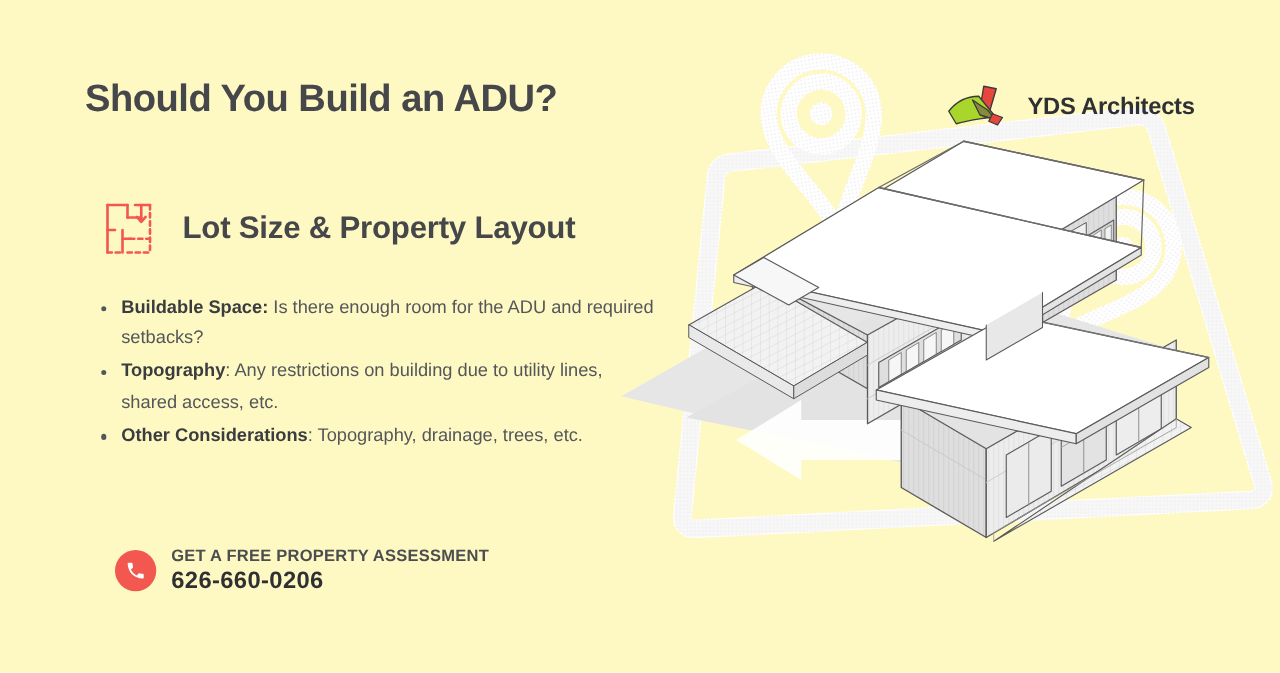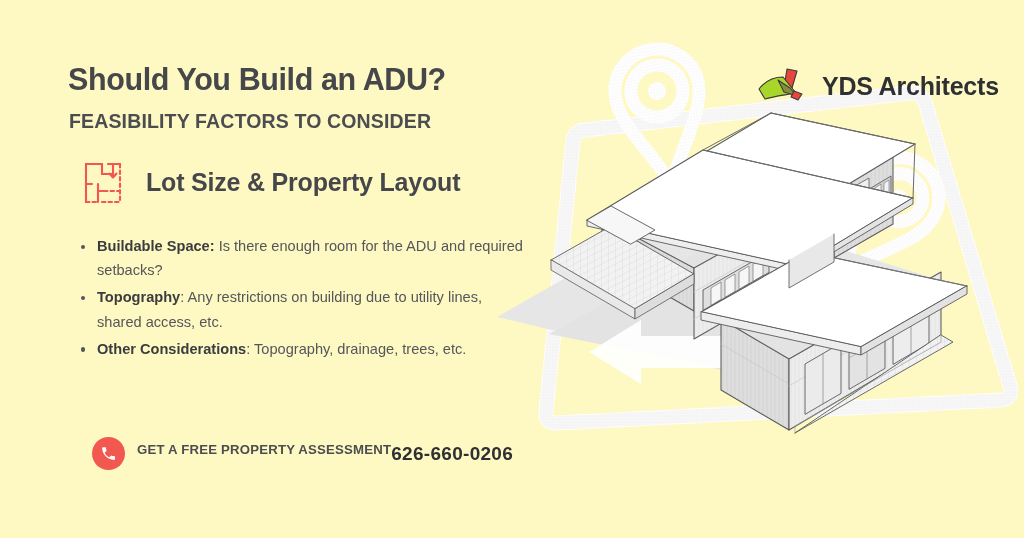--- a/index.html
+++ b/index.html
@@ -117,21 +117,21 @@
     width: 33px;
     height: 33px;
     border-radius: 50%;
     background: #f2584f;
     flex: 0 0 auto;
     display: flex;
     align-items: center;
     justify-content: center;
   }
   .phone-badge svg { display: block; }
-  .contact-text { display: flex; flex-direction: row; }
+  .contact-text { display: flex; flex-direction: column; }
   .contact-label {
     font-size: 13.2px;
     font-weight: bold;
     color: #4c4d50;
     letter-spacing: 0.2px;
     line-height: 16px;
     white-space: nowrap;
   }
   .contact-phone {
     font-size: 19px;
@@ -147,21 +147,21 @@
     position: absolute;
     left: 756px;
     top: 66px;
     display: flex;
     align-items: center;
     gap: 12px;
     z-index: 40;
   }
   .brand-logo { width: 54px; height: 40px; display: block; flex: 0 0 auto; }
   .brand-name {
-    font-size: 25px;
+    font-size: 19px;
     font-weight: bold;
     color: #2f3033;
     letter-spacing: -0.2px;
     white-space: nowrap;
   }
 
   .website {
     position: absolute;
     left: 748px;
     top: 446px;
@@ -332,21 +332,20 @@
         <path d="M318 218 L478 252" fill="none" stroke="#777777" stroke-width="0.85"></path>
 
         <path d="M300 226 L300 254 L345 228 L345 200" fill="#e8e8e8" stroke-width="0.85"></path>
       </g>
     </svg>
   </div>
 
   <div class="left-col">
 
     <div class="title">Should You Build an ADU?</div>
-    <div class="subtitle">FEASIBILITY FACTORS TO CONSIDER</div>
 
     <div class="section-head">
       <svg class="plan-icon" viewBox="0 0 46 48">
         <g fill="none" stroke="#f2584f" stroke-width="2.1" stroke-linecap="round">
           <path d="M4 6 L4 44"></path>
           <path d="M4 6 L20 6"></path>
           <path d="M26 6 L38 6"></path>
           <path d="M20 6 L20 16"></path>
           <path d="M20 16 L31 16"></path>
           <path d="M38 6 L38 44" stroke-dasharray="3.5 3"></path>

